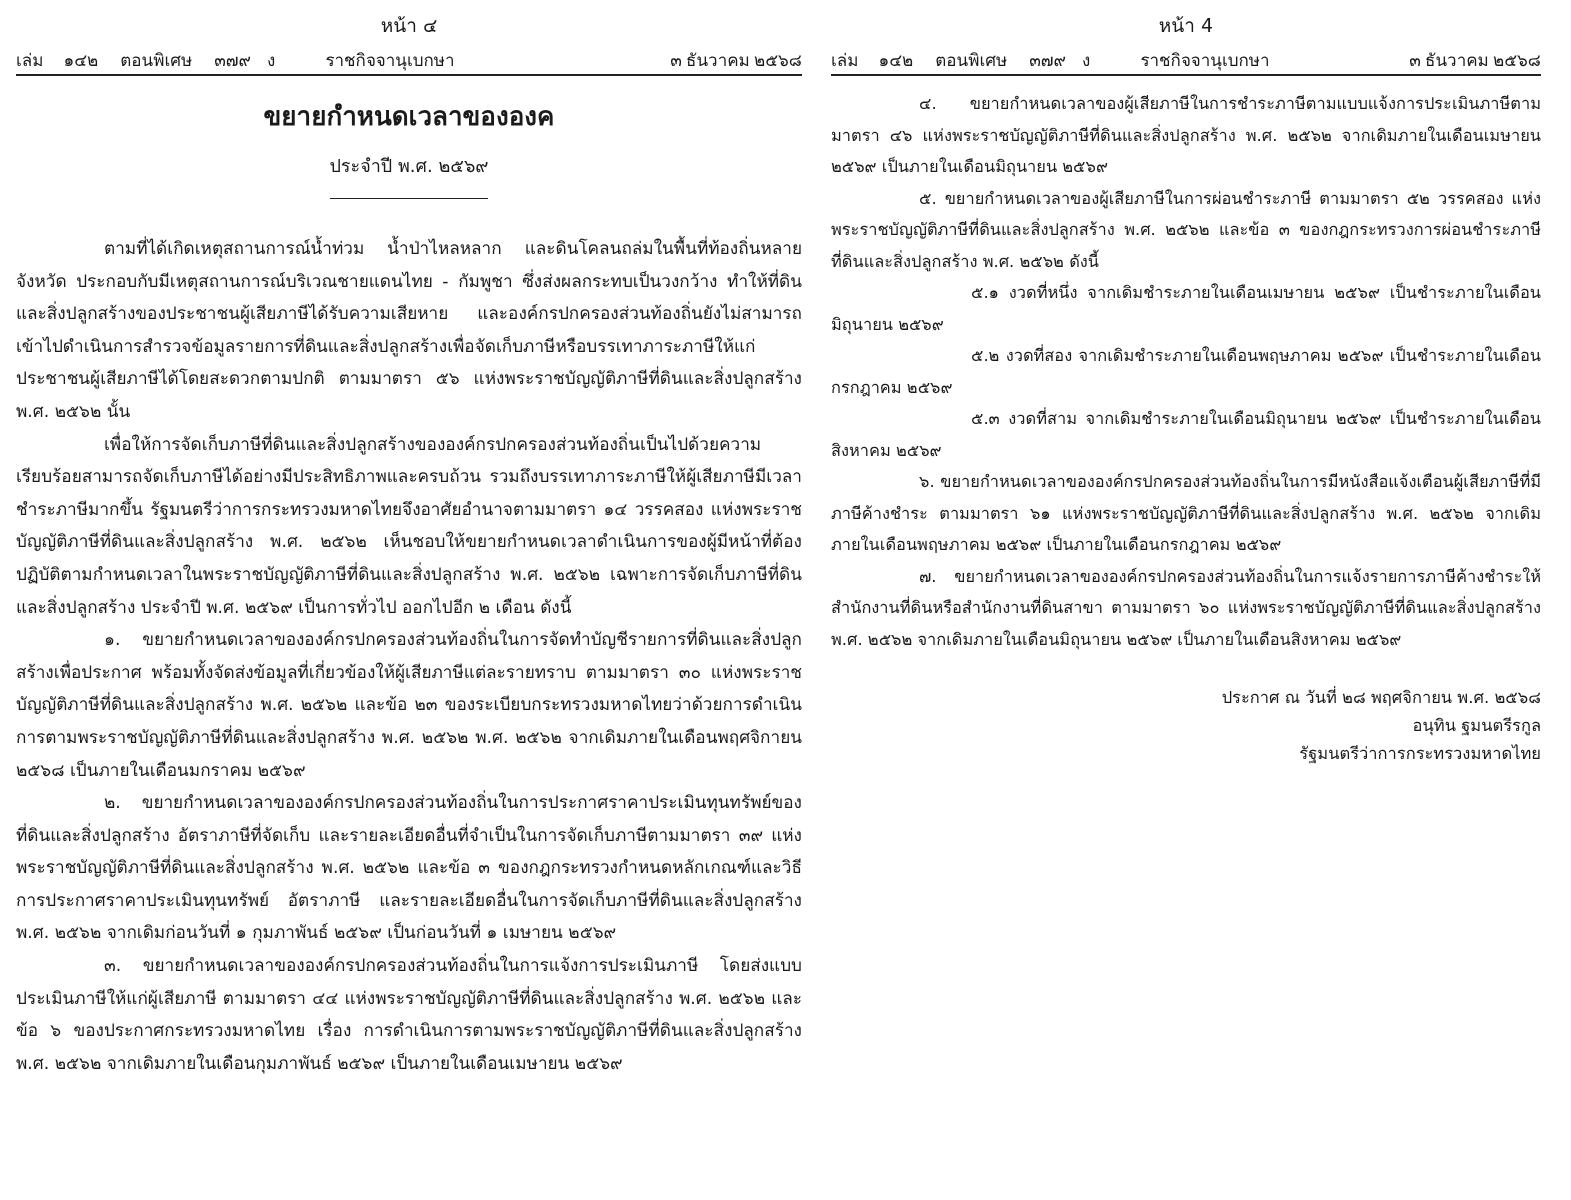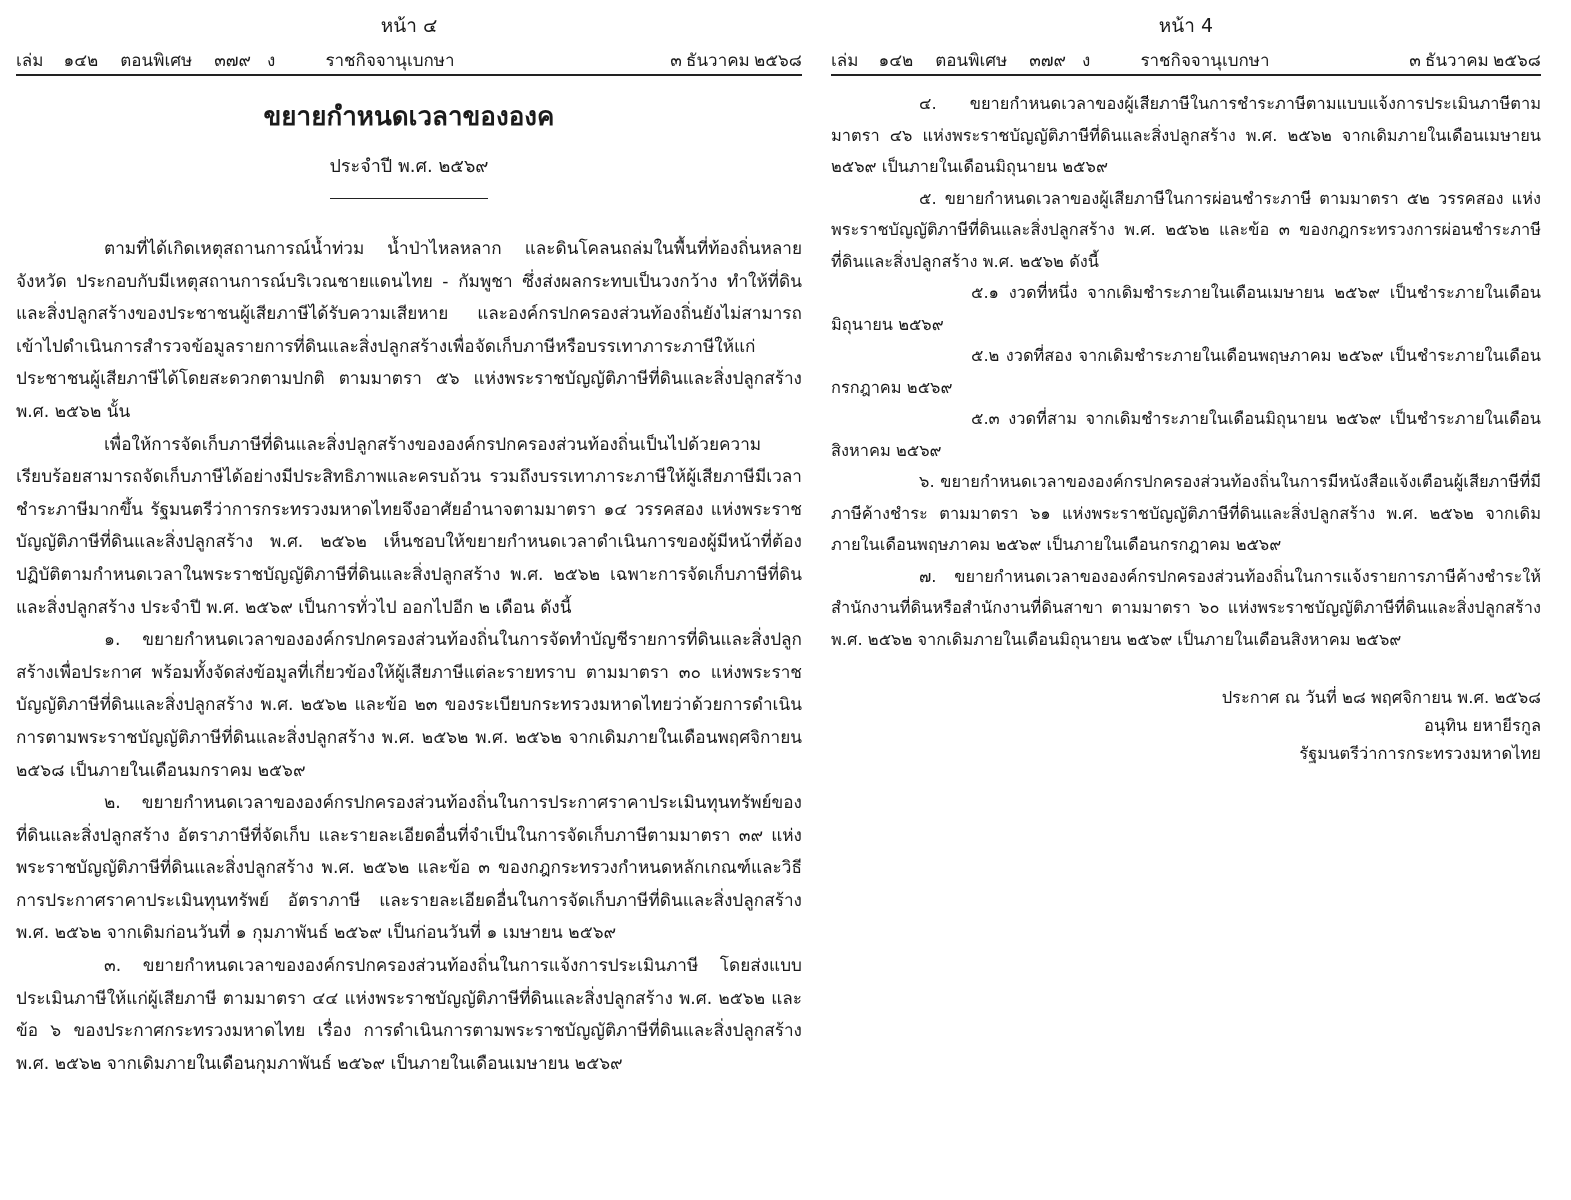--- a/index.html
+++ b/index.html
@@ -89,16 +89,16 @@
     <p class="para">๕. ขยายกำหนดเวลาของผู้เสียภาษีในการผ่อนชำระภาษี ตามมาตรา ๕๒ วรรคสอง แห่งพระราชบัญญัติภาษีที่ดินและสิ่งปลูกสร้าง พ.ศ. ๒๕๖๒ และข้อ ๓ ของกฎกระทรวงการผ่อนชำระภาษีที่ดินและสิ่งปลูกสร้าง พ.ศ. ๒๕๖๒ ดังนี้</p>
     <p class="para sub">๕.๑ งวดที่หนึ่ง จากเดิมชำระภายในเดือนเมษายน ๒๕๖๙ เป็นชำระภายในเดือนมิถุนายน ๒๕๖๙</p>
     <p class="para sub">๕.๒ งวดที่สอง จากเดิมชำระภายในเดือนพฤษภาคม ๒๕๖๙ เป็นชำระภายในเดือนกรกฎาคม ๒๕๖๙</p>
     <p class="para sub">๕.๓ งวดที่สาม จากเดิมชำระภายในเดือนมิถุนายน ๒๕๖๙ เป็นชำระภายในเดือนสิงหาคม ๒๕๖๙</p>
     <p class="para">๖. ขยายกำหนดเวลาขององค์กรปกครองส่วนท้องถิ่นในการมีหนังสือแจ้งเตือนผู้เสียภาษีที่มีภาษีค้างชำระ ตามมาตรา ๖๑ แห่งพระราชบัญญัติภาษีที่ดินและสิ่งปลูกสร้าง พ.ศ. ๒๕๖๒ จากเดิมภายในเดือนพฤษภาคม ๒๕๖๙ เป็นภายในเดือนกรกฎาคม ๒๕๖๙</p>
     <p class="para">๗. ขยายกำหนดเวลาขององค์กรปกครองส่วนท้องถิ่นในการแจ้งรายการภาษีค้างชำระให้สำนักงานที่ดินหรือสำนักงานที่ดินสาขา ตามมาตรา ๖๐ แห่งพระราชบัญญัติภาษีที่ดินและสิ่งปลูกสร้าง พ.ศ. ๒๕๖๒ จากเดิมภายในเดือนมิถุนายน ๒๕๖๙ เป็นภายในเดือนสิงหาคม ๒๕๖๙</p>
   </div>
 
   <div class="signature">
     <div>ประกาศ ณ วันที่ ๒๘ พฤศจิกายน พ.ศ. ๒๕๖๘</div>
-    <div>อนุทิน ยหายีรกูล</div>
+    <div>อนุทิน ฐมนตรีรกูล</div>
     <div>รัฐมนตรีว่าการกระทรวงมหาดไทย</div>
   </div>
 </div>
 
 </body></html>

